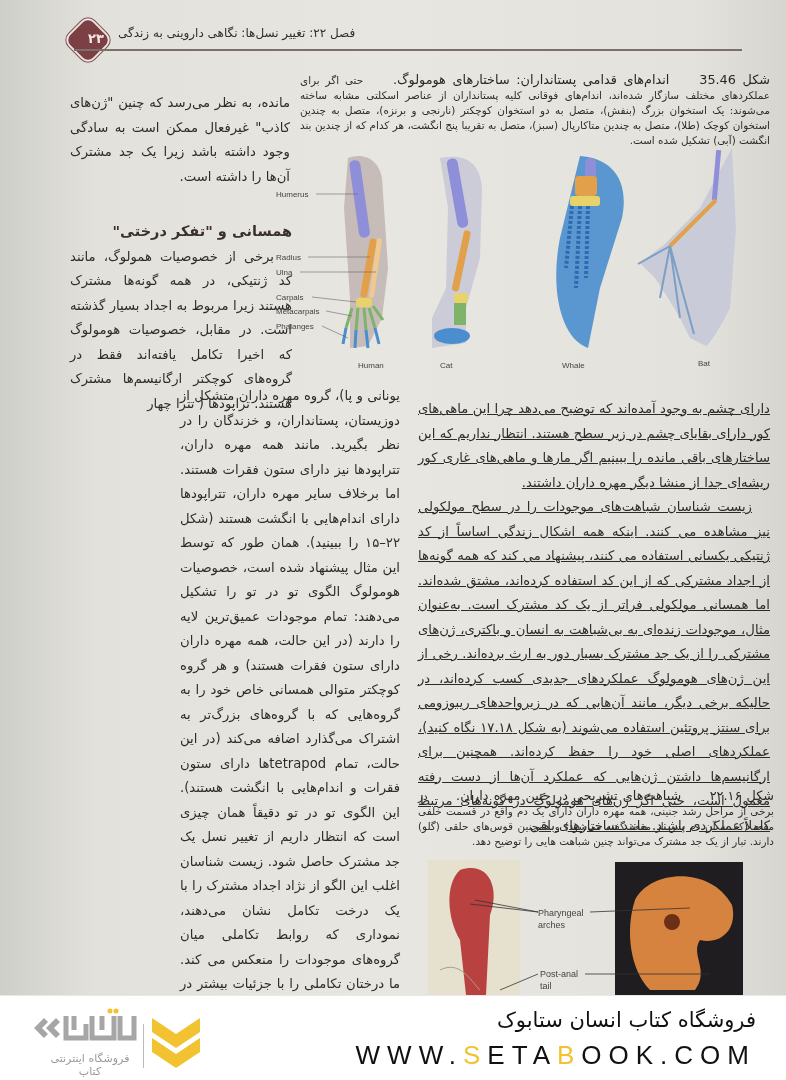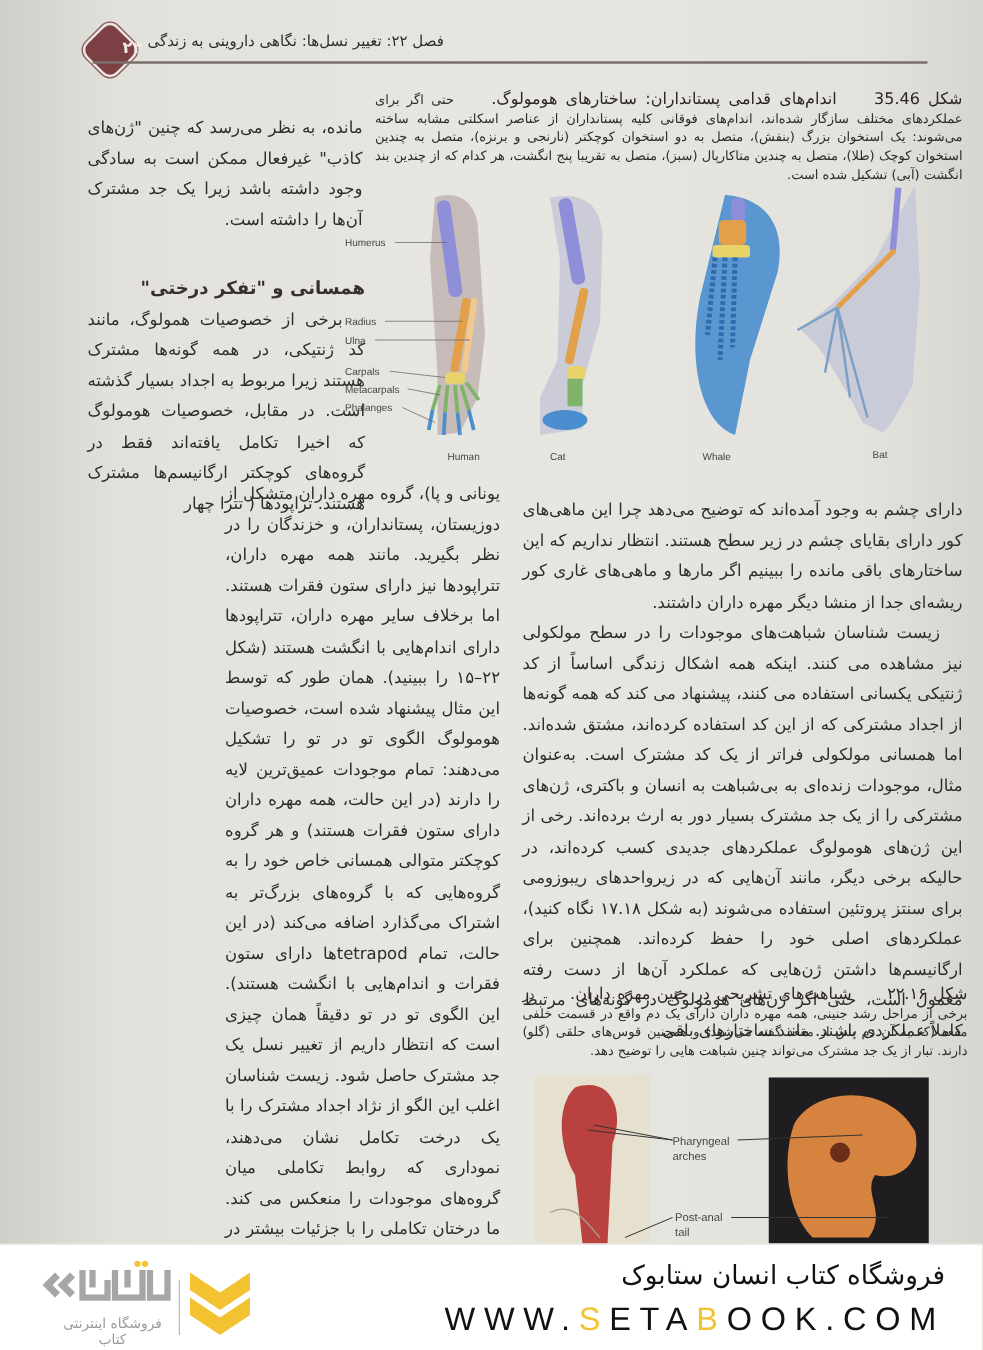--- a/index.html
+++ b/index.html
@@ -23,40 +23,40 @@
   }
   .chapter-badge {
     position: absolute; left: 68px; top: 22px; width: 40px; height: 36px;
   }
   .chapter-badge .hex {
     position: absolute; left: 4px; top: 2px; width: 32px; height: 32px;
     background: #7b3f44; transform: rotate(45deg); border-radius: 7px;
     box-shadow: 0 0 0 2px #e7e6e1, 0 0 0 3px #8a5055;
   }
   .chapter-badge span {
-    position: absolute; left: 18px; top: 9px; width: 40px; text-align: center;
+    position: absolute; left: 8px; top: 9px; width: 40px; text-align: center;
     color: #f4e9e6; font-size: 13px; font-weight: bold;
   }
   .head-rule {
     position: absolute; left: 74px; top: 49px; width: 668px; height: 2px;
     background: #7a6f6a;
   }
   
   .col {
     position: absolute; direction: rtl; text-align: justify;
     font-size: 13.2px; line-height: 24.5px; color: #2d2c2b; margin-top: 19px;
   }
   .col p { margin: 0; }
   .col-left-top { left: 70px; top: 72px; width: 220px; }
   .col-left { left: 70px; top: 200px; width: 222px; }
   .col-left-wide { left: 70px; top: 365px; width: 330px; }
   .section-heading {
     font-weight: bold; font-size: 14.5px; color: #3a2f2f; margin-bottom: 1px;
   }
-  .col-right { left: 418px; top: 378px; width: 352px; }
+  .col-right { left: 418px; top: 378px; width: 352px; text-decoration: underline; }
   
   .caption {
     position: absolute; direction: rtl; text-align: justify;
     font-size: 10.4px; line-height: 15px; color: #2e2d2c;
   }
   .caption .cap-title { font-weight: normal; font-size: 12.8px; color: #2b2626; margin-left: 24px; }
   .caption-1 { left: 300px; top: 72px; width: 470px; }
   .caption-2 { left: 418px; top: 788px; width: 356px; }
   
   .limb-figure { position: absolute; left: 270px; top: 148px; width: 516px; height: 230px; }

